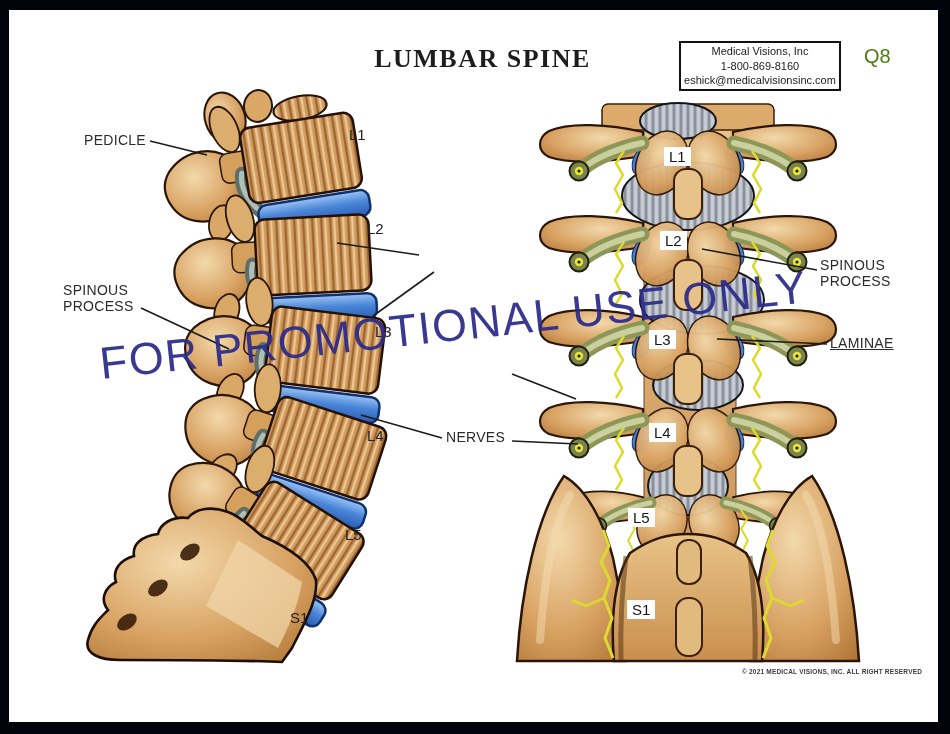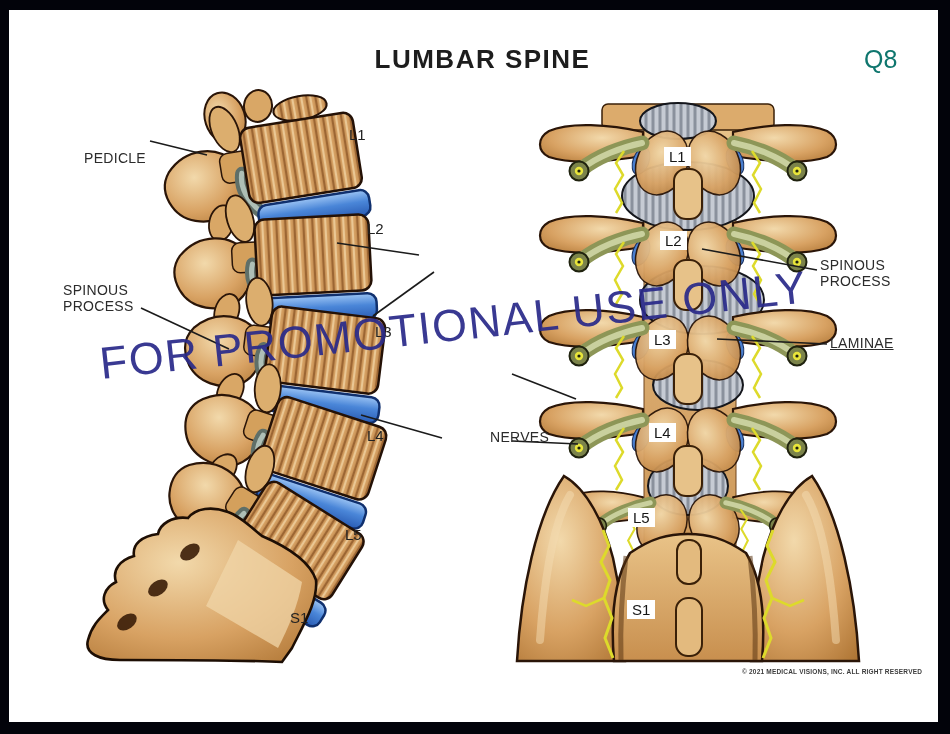--- a/index.html
+++ b/index.html
@@ -3,24 +3,24 @@
 <meta charset="utf-8">
 <style>
   html,body{margin:0;padding:0;background:#000;}
   .canvas{position:relative;width:950px;height:734px;background:#02030a;overflow:hidden;
           font-family:"Liberation Sans", sans-serif;}
   .art{position:absolute;left:0;top:0;}
   .lbl{position:absolute;color:#2b2b2b;font-size:14px;letter-spacing:.3px;line-height:16px;z-index:5;}
   .lvl{position:absolute;color:#222;font-size:15px;z-index:5;}
   .chip{position:absolute;color:#161616;font-size:15px;background:#fff;padding:1px 5px;z-index:5;}
   .title{position:absolute;left:330px;top:44px;width:305px;text-align:center;
-         font-size:26px;font-weight:bold;letter-spacing:1.5px;color:#1d1d1d;z-index:5;}
+         font-size:26px;font-weight:bold;letter-spacing:1.5px;color:#1d1d1d;z-index:5;font-family:Liberation Serif, serif;}
   .vendor{position:absolute;left:679px;top:41px;width:158px;border:2px solid #111;background:#fff;
           text-align:center;font-size:11px;line-height:14.5px;color:#1a1a1a;padding:1px 0;z-index:5;}
-  .qcode{position:absolute;left:864px;top:45px;font-size:25px;color:#0f766e;z-index:5;}
+  .qcode{position:absolute;left:864px;top:45px;font-size:20px;color:#4d7c0f;z-index:5;}
   .copyright{position:absolute;left:742px;top:668px;font-size:6.5px;font-weight:bold;
              letter-spacing:.2px;color:#3c3c3c;white-space:nowrap;z-index:5;}
   .watermark{position:absolute;left:100px;top:338px;font-size:45px;letter-spacing:1.5px;
              white-space:nowrap;transform:rotate(-6.2deg);transform-origin:left center;
              color:#2b2b8a;opacity:.93;z-index:9;}
   .ctr{text-align:center;}
 </style>
 </head>
 <body>
 
@@ -196,26 +196,31 @@
       <path d="M 512,374 L 576,399"></path>
       <path d="M 442,438 L 361,415"></path>
       <path d="M 512,441 L 578,444"></path>
       <path d="M 817,270 L 702,249"></path>
       <path d="M 827,344 L 717,339"></path>
     </g>
   </svg>
 
   <div class="title">LUMBAR SPINE</div>
 
+  <div class="vendor">
+    <div>Medical Visions, Inc</div>
+    <div>1-800-869-8160</div>
+    <div>eshick@medicalvisionsinc.com</div>
+  </div>
 
   <div class="qcode">Q8</div>
 
-  <div class="lbl" style="left:84px;top:132px;margin-top:18px;">PEDICLE</div>
+  <div class="lbl" style="left:84px;top:132px;">PEDICLE</div>
   <div class="lbl" style="left:63px;top:282px;width:84px;">SPINOUS PROCESS</div>
-  <div class="lbl" style="left:446px;top:429px;margin-left:44px;">NERVES</div>
+  <div class="lbl" style="left:446px;top:429px;">NERVES</div>
   <div class="lbl" style="left:820px;top:257px;width:88px;">SPINOUS PROCESS</div>
   <div class="lbl" style="left:830px;top:335px;text-decoration:underline;">LAMINAE</div>
 
   <div class="lvl" style="left:349px;top:126px;">L1</div>
   <div class="lvl" style="left:367px;top:220px;">L2</div>
   <div class="lvl" style="left:375px;top:323px;">L3</div>
   <div class="lvl" style="left:367px;top:427px;">L4</div>
   <div class="lvl" style="left:345px;top:526px;">L5</div>
   <div class="lvl" style="left:290px;top:609px;">S1</div>
 

